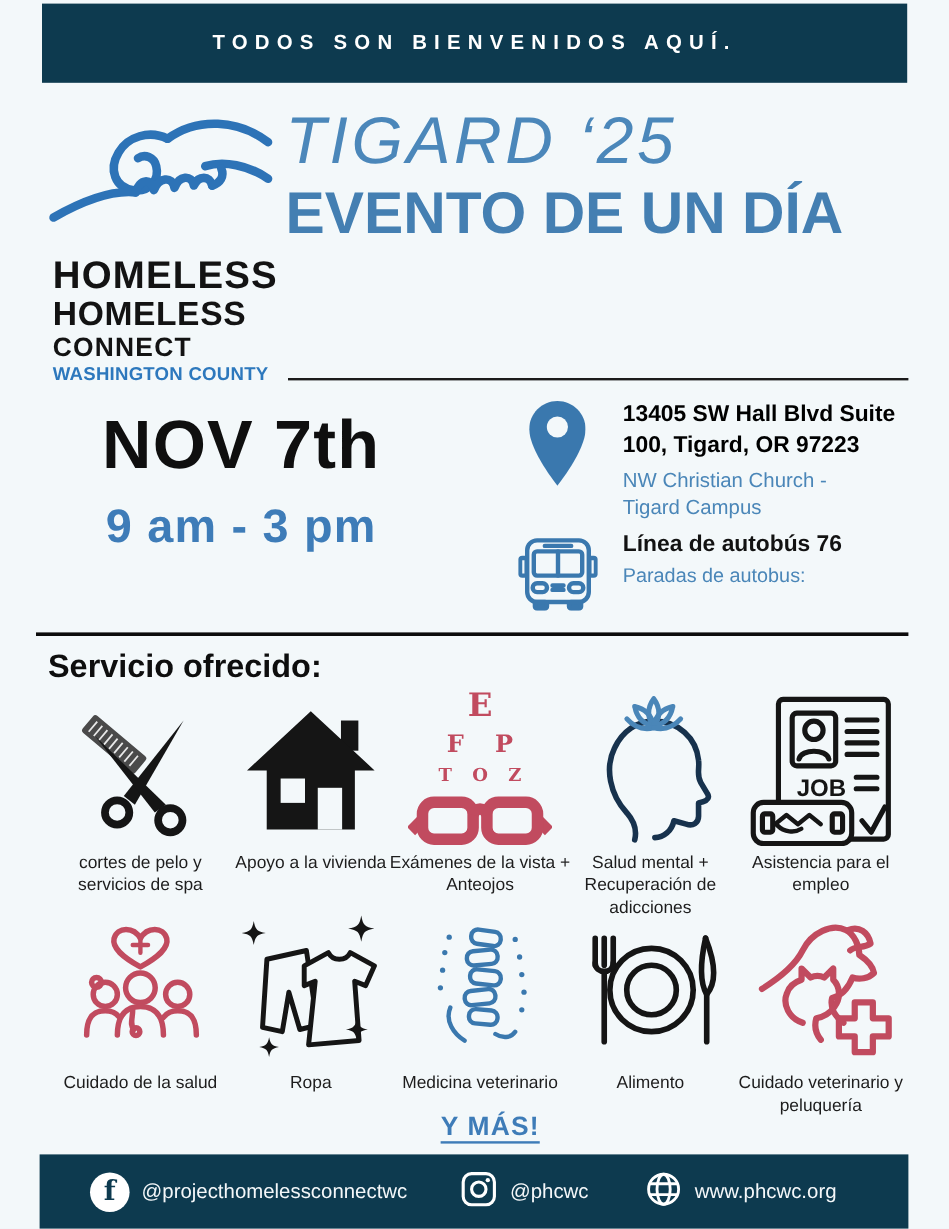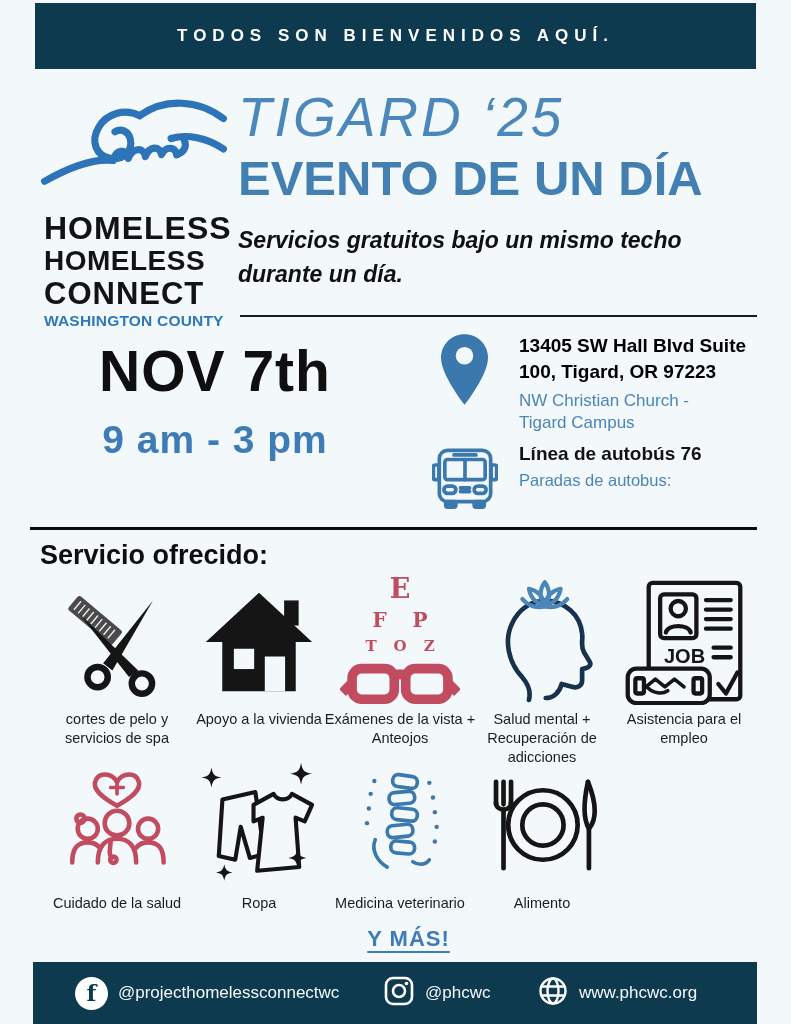--- a/index.html
+++ b/index.html
@@ -9,32 +9,32 @@
   
   .top-banner{position:absolute;left:35px;top:3px;width:721px;height:66px;background:#0d3a4f;
     display:flex;align-items:center;justify-content:center;}
   .top-banner span{color:#ffffff;font-weight:bold;font-size:17px;letter-spacing:6px;}
 
   
   .logo{position:absolute;left:38px;top:90px;width:200px;}
   .logo-text{margin-top:2px;padding-left:6px;line-height:1;}
   .logo-text .l1{font-size:32px;font-weight:900;color:#131313;letter-spacing:1px;}
   .logo-text .l2{font-size:28px;font-weight:900;color:#131313;letter-spacing:0.5px;margin-top:3px;}
-  .logo-text .l3{font-size:31px;font-weight:900;color:#131313;letter-spacing:1px;margin-top:3px;}
+  .logo-text .l3{font-size:22px;font-weight:900;color:#131313;letter-spacing:1px;margin-top:3px;}
   .logo-text .l4{font-size:15.5px;font-weight:bold;color:#2d78bd;margin-top:4px;letter-spacing:0.2px;}
 
   
   .titleblock{position:absolute;left:238px;top:90px;width:525px;}
   .title1{font-size:55px;color:#4b87ba;font-weight:500;letter-spacing:3px;line-height:1.0;font-style:italic;}
   .title2{font-size:49px;color:#447fb2;font-weight:800;letter-spacing:0px;line-height:1.05;margin-top:8px;}
   .subtitle{font-size:23px;font-style:italic;font-weight:bold;color:#101010;width:505px;margin-top:20px;line-height:1.45;}
   .divider1{position:absolute;left:240px;top:315px;width:517px;height:2px;background:#1b1b1b;}
 
   
-  .dateblock{position:absolute;left:50px;top:338px;width:330px;text-align:center;}
+  .dateblock{position:absolute;left:36px;top:338px;width:330px;text-align:center;}
   .date{font-size:57px;font-weight:800;color:#0f0f0f;letter-spacing:1px;}
   .time{font-size:39px;font-weight:800;color:#3e7cb8;margin-top:14px;letter-spacing:1px;}
 
   
   .pin{position:absolute;left:441px;top:334px;}
   .addr{position:absolute;left:519px;top:333px;width:250px;}
   .addr .bold{font-size:19px;font-weight:800;color:#000000;line-height:26px;}
   .addr .blue{font-size:17px;color:#4a86b8;line-height:22px;margin-top:5px;}
   .busicon{position:absolute;left:432px;top:443px;}
   .businfo{position:absolute;left:519px;top:442px;width:250px;}
@@ -91,21 +91,20 @@
       <div class="l1">HOMELESS</div>
       <div class="l2">HOMELESS</div>
       <div class="l3">CONNECT</div>
       <div class="l4">WASHINGTON COUNTY</div>
     </div>
   </div>
 
   <div class="titleblock">
     <div class="title1">TIGARD ‘25</div>
     <div class="title2">EVENTO DE UN DÍA</div>
-    <div class="subtitle">Servicios gratuitos bajo un mismo techo durante un día.</div>
   </div>
   <div class="divider1"></div>
 
   <div class="dateblock">
     <div class="date">NOV 7th</div>
     <div class="time">9 am - 3 pm</div>
   </div>
 
   <span class="pin">
     <svg width="47" height="71" viewBox="0 0 48 72">
@@ -306,20 +305,31 @@
         <path d="M16 16 V40 M24 16 V40 M32 16 V40"></path>
         <path d="M16 38 C16 48 32 48 32 38"></path>
         <path d="M24 46 V108"></path>
         <path d="M114 16 C122 36 125 54 115 66 L115 108"></path>
         <path d="M114 16 C110 34 108 54 115 66"></path>
       </svg>
     </div>
     <div class="label">Alimento</div>
   </div>
 
+  <div class="cell row2" style="left:608px;top:760px;">
+    <div class="iconbox">
+      <svg width="132" height="126" viewBox="0 0 140 130" fill="none" stroke="#c14b5f" stroke-width="5.5" stroke-linecap="round" stroke-linejoin="round">
+        <path d="M18 64 C34 54 48 42 54 30 C62 14 80 6 92 12 C100 16 104 26 104 34 C110 38 116 44 117 50 C112 55 104 56 98 54 C94 64 88 70 80 72 C78 80 82 88 90 94"></path>
+        <path d="M94 12 C104 8 112 14 114 24 C108 28 100 26 96 30"></path>
+        <path d="M54 94 C42 90 36 78 40 68 C42 62 47 58 53 56 L53 46 L61 54 C65 52 69 52 73 54 L81 46 L81 56 C87 62 88 72 82 80 C79 85 72 89 66 90 C64 97 66 104 70 109"></path>
+        <path d="M100 76 h16 v14 h14 v16 h-14 v14 h-16 v-14 h-14 v-16 h14 Z"></path>
+      </svg>
+    </div>
+    <div class="label">Cuidado veterinario y peluquería</div>
+  </div>
 
   <div class="ymas">
     <span>Y MÁS!</span>
   </div>
 
   <div class="footer">
     <div class="fgroup g-fb">
       <span class="fb-circle">
           <b>f</b>
         </span>

